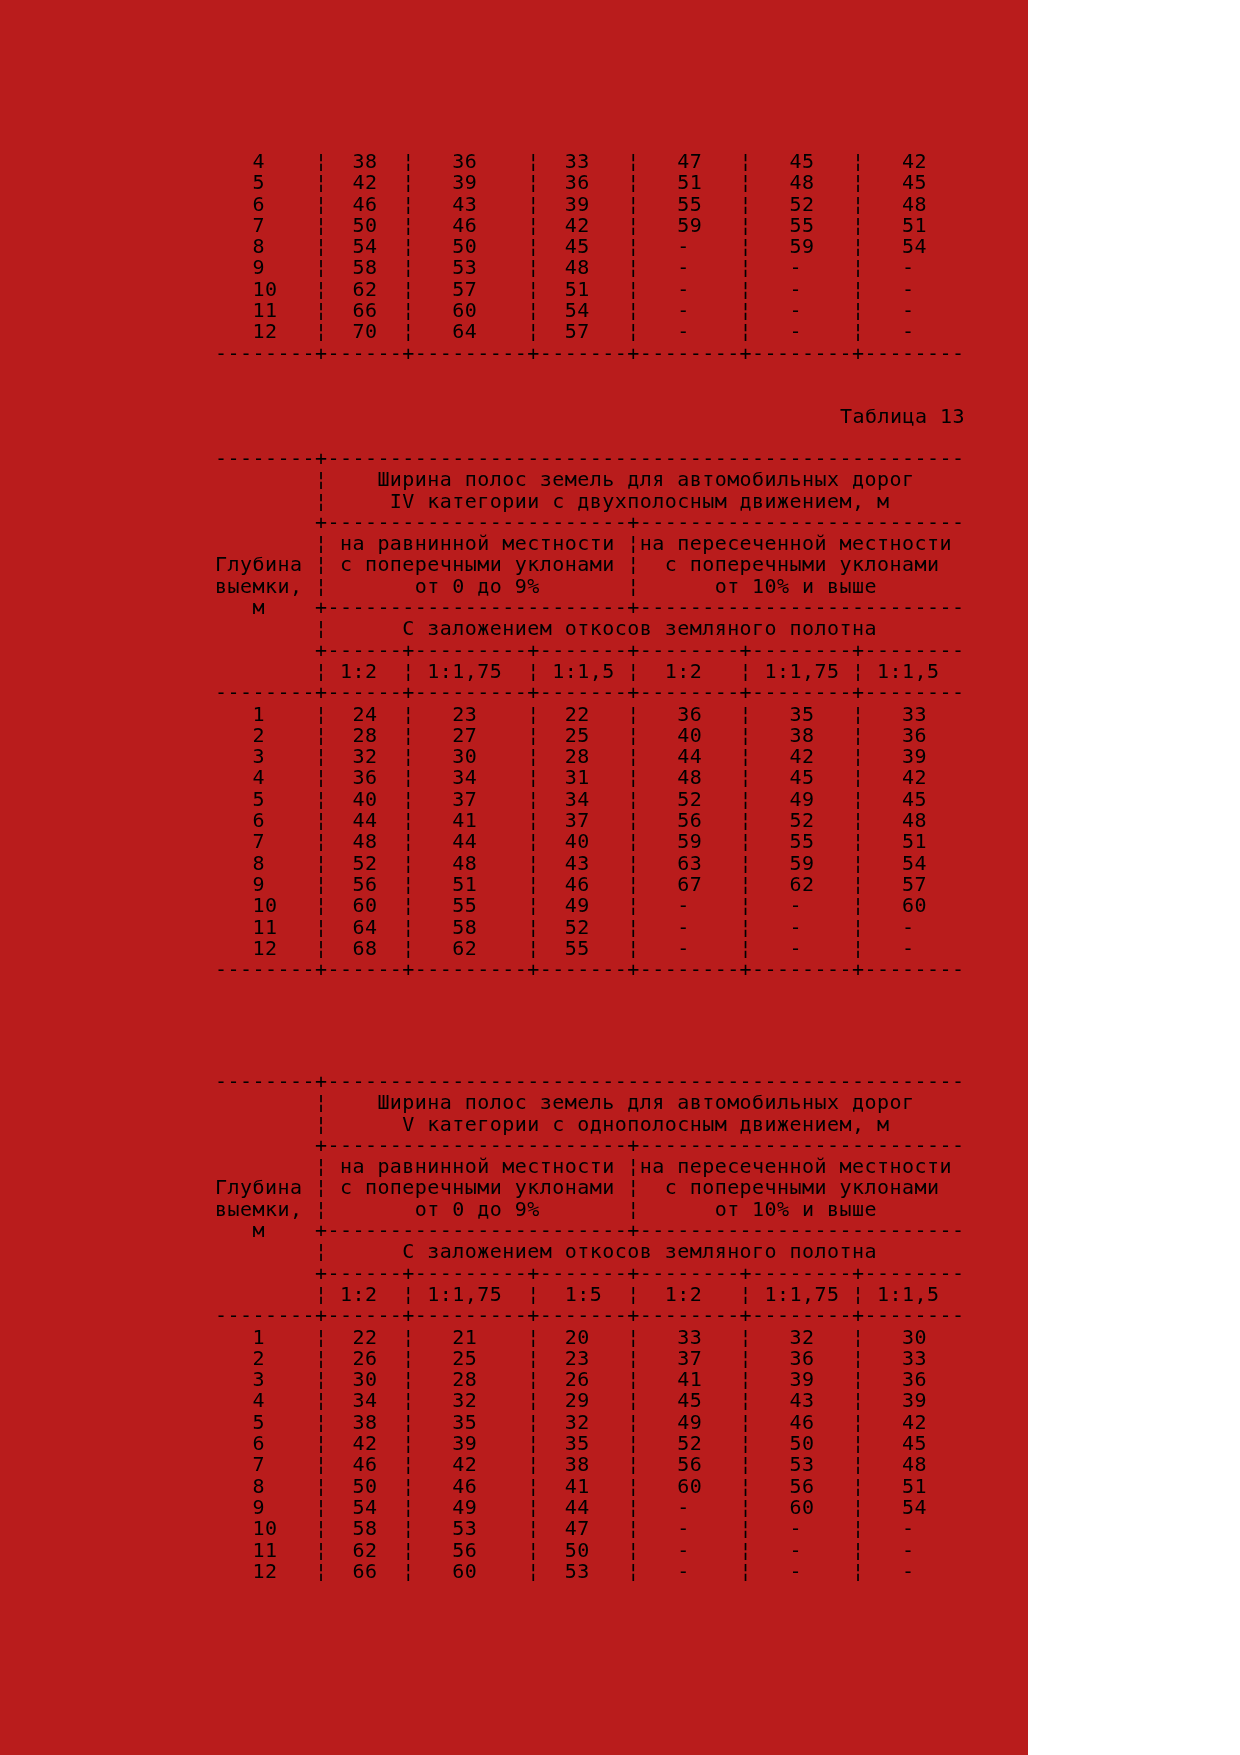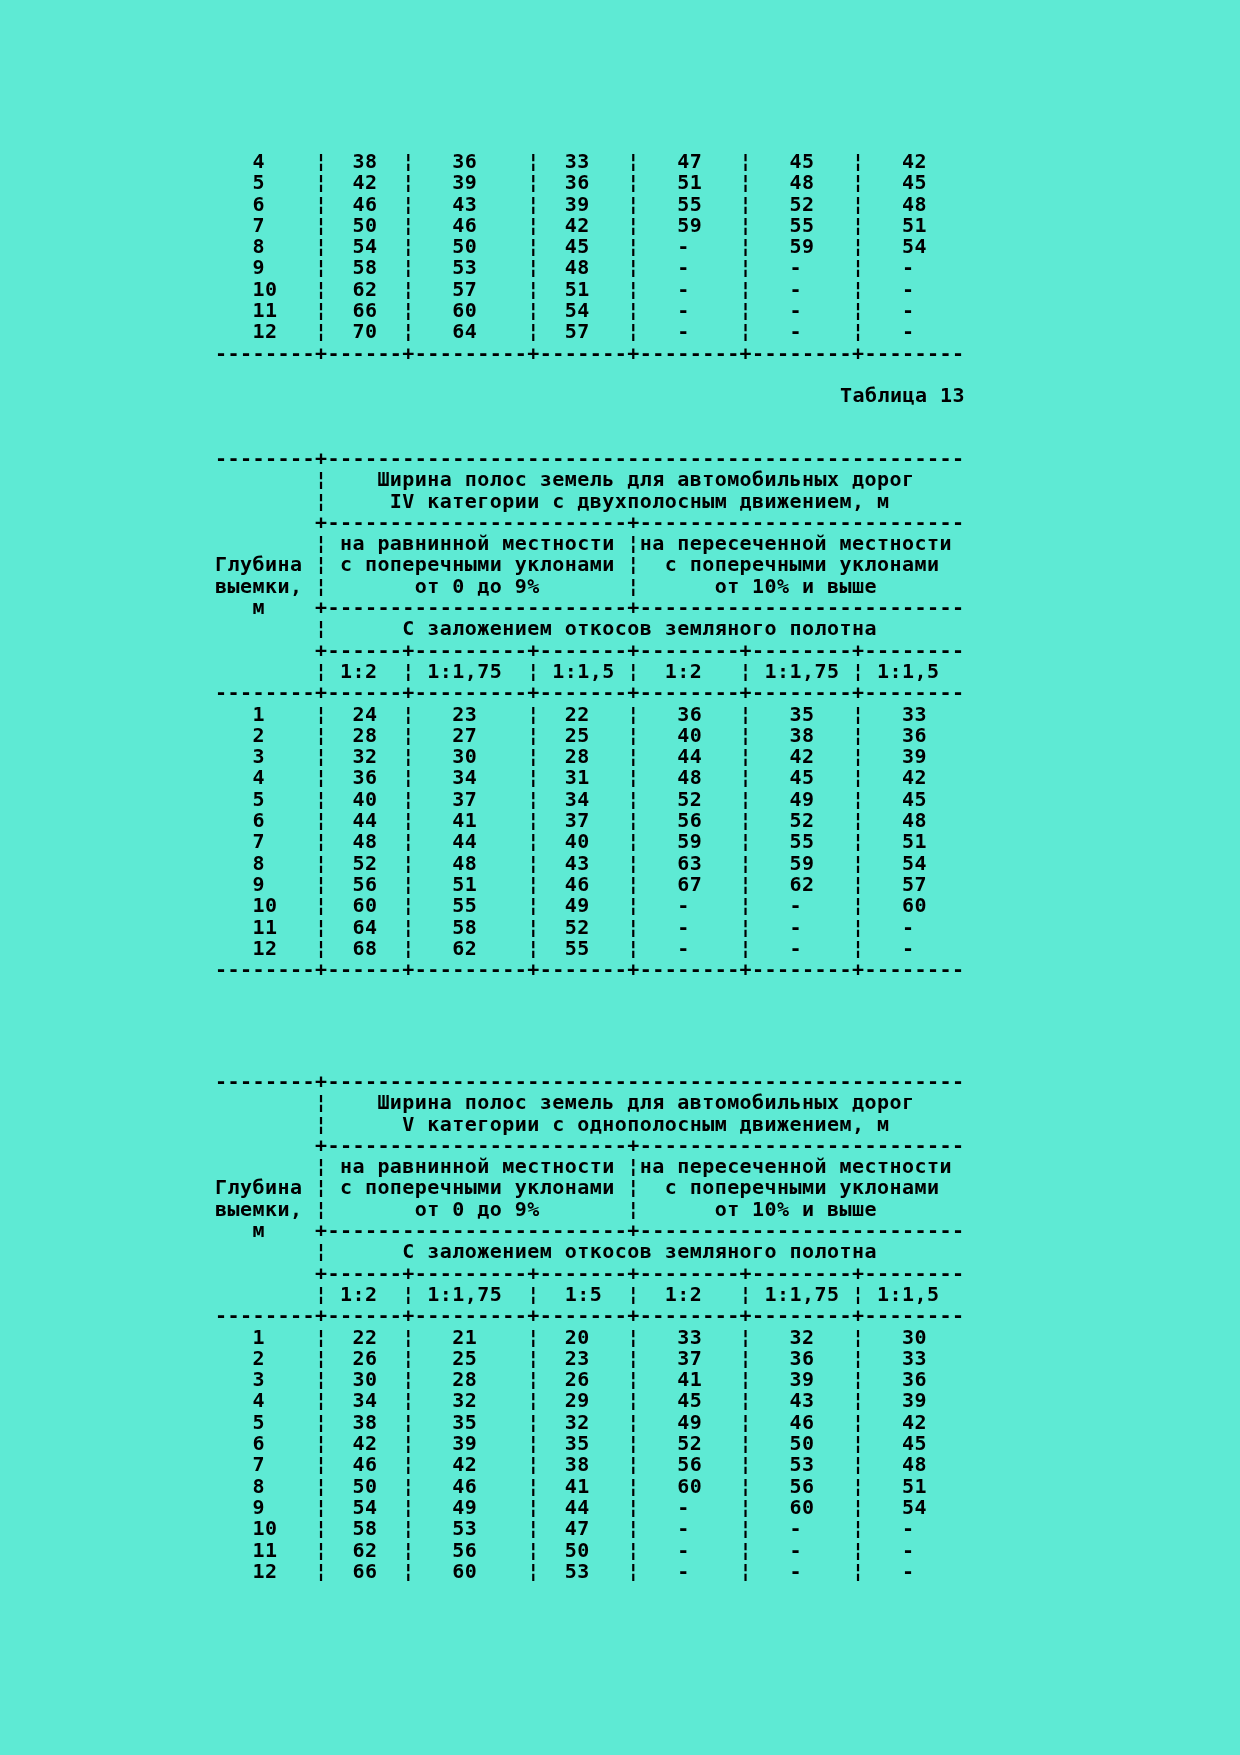--- a/index.html
+++ b/index.html
@@ -1,24 +1,23 @@
 <!DOCTYPE html>
 <html><head>
 <meta charset="utf-8">
 <style>
   html,body{margin:0;padding:0;background:#ffffff;}
   .page{
     position:relative;
-    width:1240px;
+    width:1028px;
     height:1755px;
-    background:#5eead4;
+    background:#b91c1c;
     color:#000000;
     font-family:"DejaVu Sans Mono", monospace;
     overflow:hidden;
-    font-weight:bold;
   }
   .ascii{
     position:absolute;
     left:215px;
     margin:0;
     font-size:20px;
     line-height:21.3px;
     letter-spacing:0.45px;
     white-space:pre;
     color:#000000;
@@ -43,21 +42,21 @@
    5    ¦  42  ¦   39    ¦  36   ¦   51   ¦   48   ¦   45   
    6    ¦  46  ¦   43    ¦  39   ¦   55   ¦   52   ¦   48   
    7    ¦  50  ¦   46    ¦  42   ¦   59   ¦   55   ¦   51   
    8    ¦  54  ¦   50    ¦  45   ¦   -    ¦   59   ¦   54   
    9    ¦  58  ¦   53    ¦  48   ¦   -    ¦   -    ¦   -    
    10   ¦  62  ¦   57    ¦  51   ¦   -    ¦   -    ¦   -    
    11   ¦  66  ¦   60    ¦  54   ¦   -    ¦   -    ¦   -    
    12   ¦  70  ¦   64    ¦  57   ¦   -    ¦   -    ¦   -    
 --------+------+---------+-------+--------+--------+--------</pre>
 
-  <div class="tbl-label" id="label-13" style="top:385px">Таблица 13</div>
+  <div class="tbl-label" id="label-13" style="top:406px">Таблица 13</div>
 
   <pre class="ascii" id="pre-t13" style="top:448px">--------+---------------------------------------------------
         ¦    Ширина полос земель для автомобильных дорог    
         ¦     IV категории с двухполосным движением, м      
         +------------------------+--------------------------
         ¦ на равнинной местности ¦на пересеченной местности 
 Глубина ¦ с поперечными уклонами ¦  с поперечными уклонами  
 выемки, ¦       от 0 до 9%       ¦      от 10% и выше       
    м    +------------------------+--------------------------
         ¦      С заложением откосов земляного полотна       

